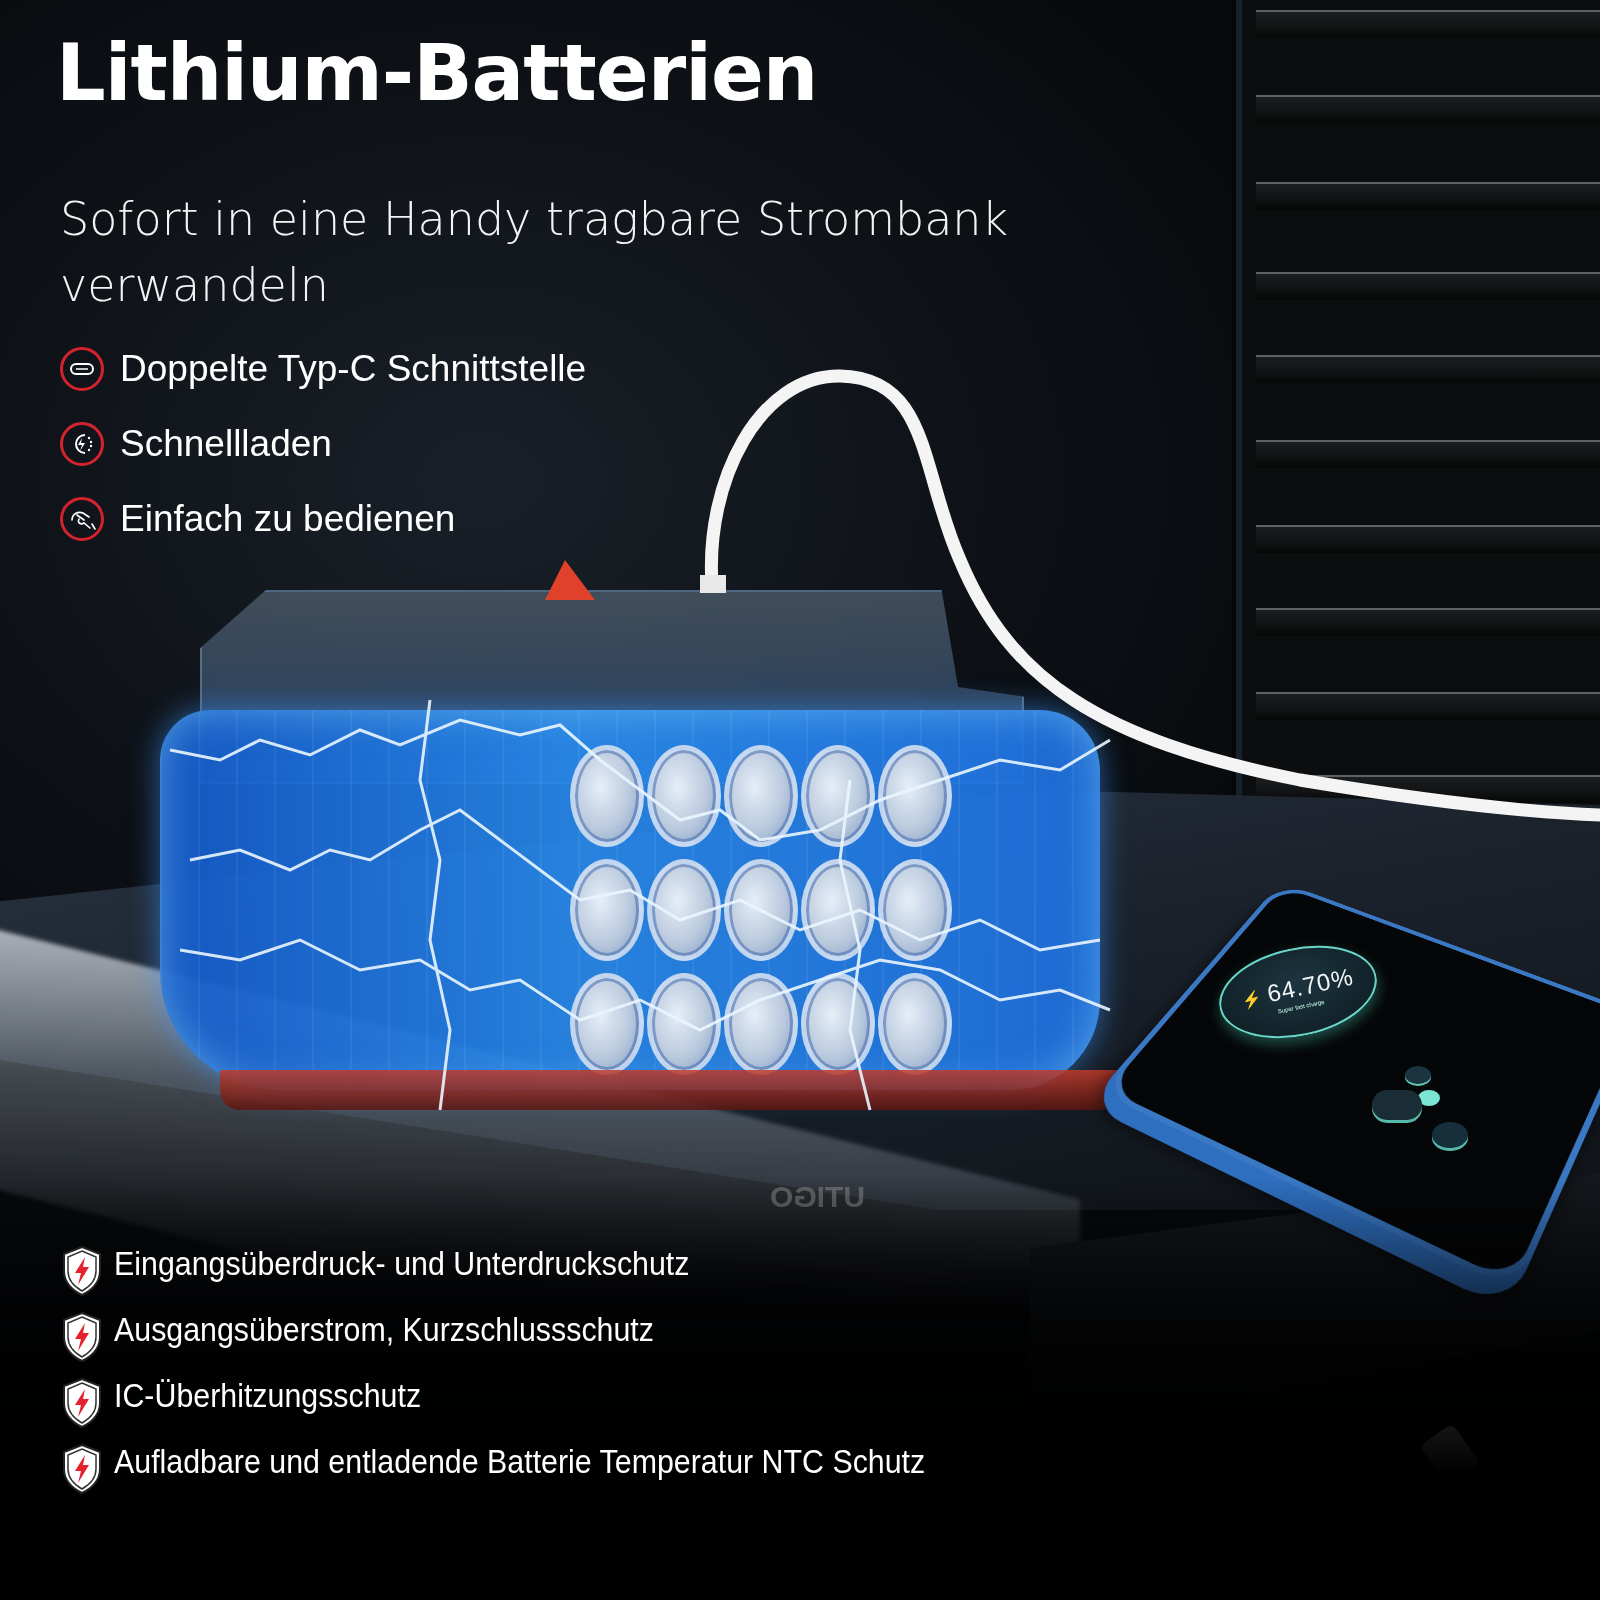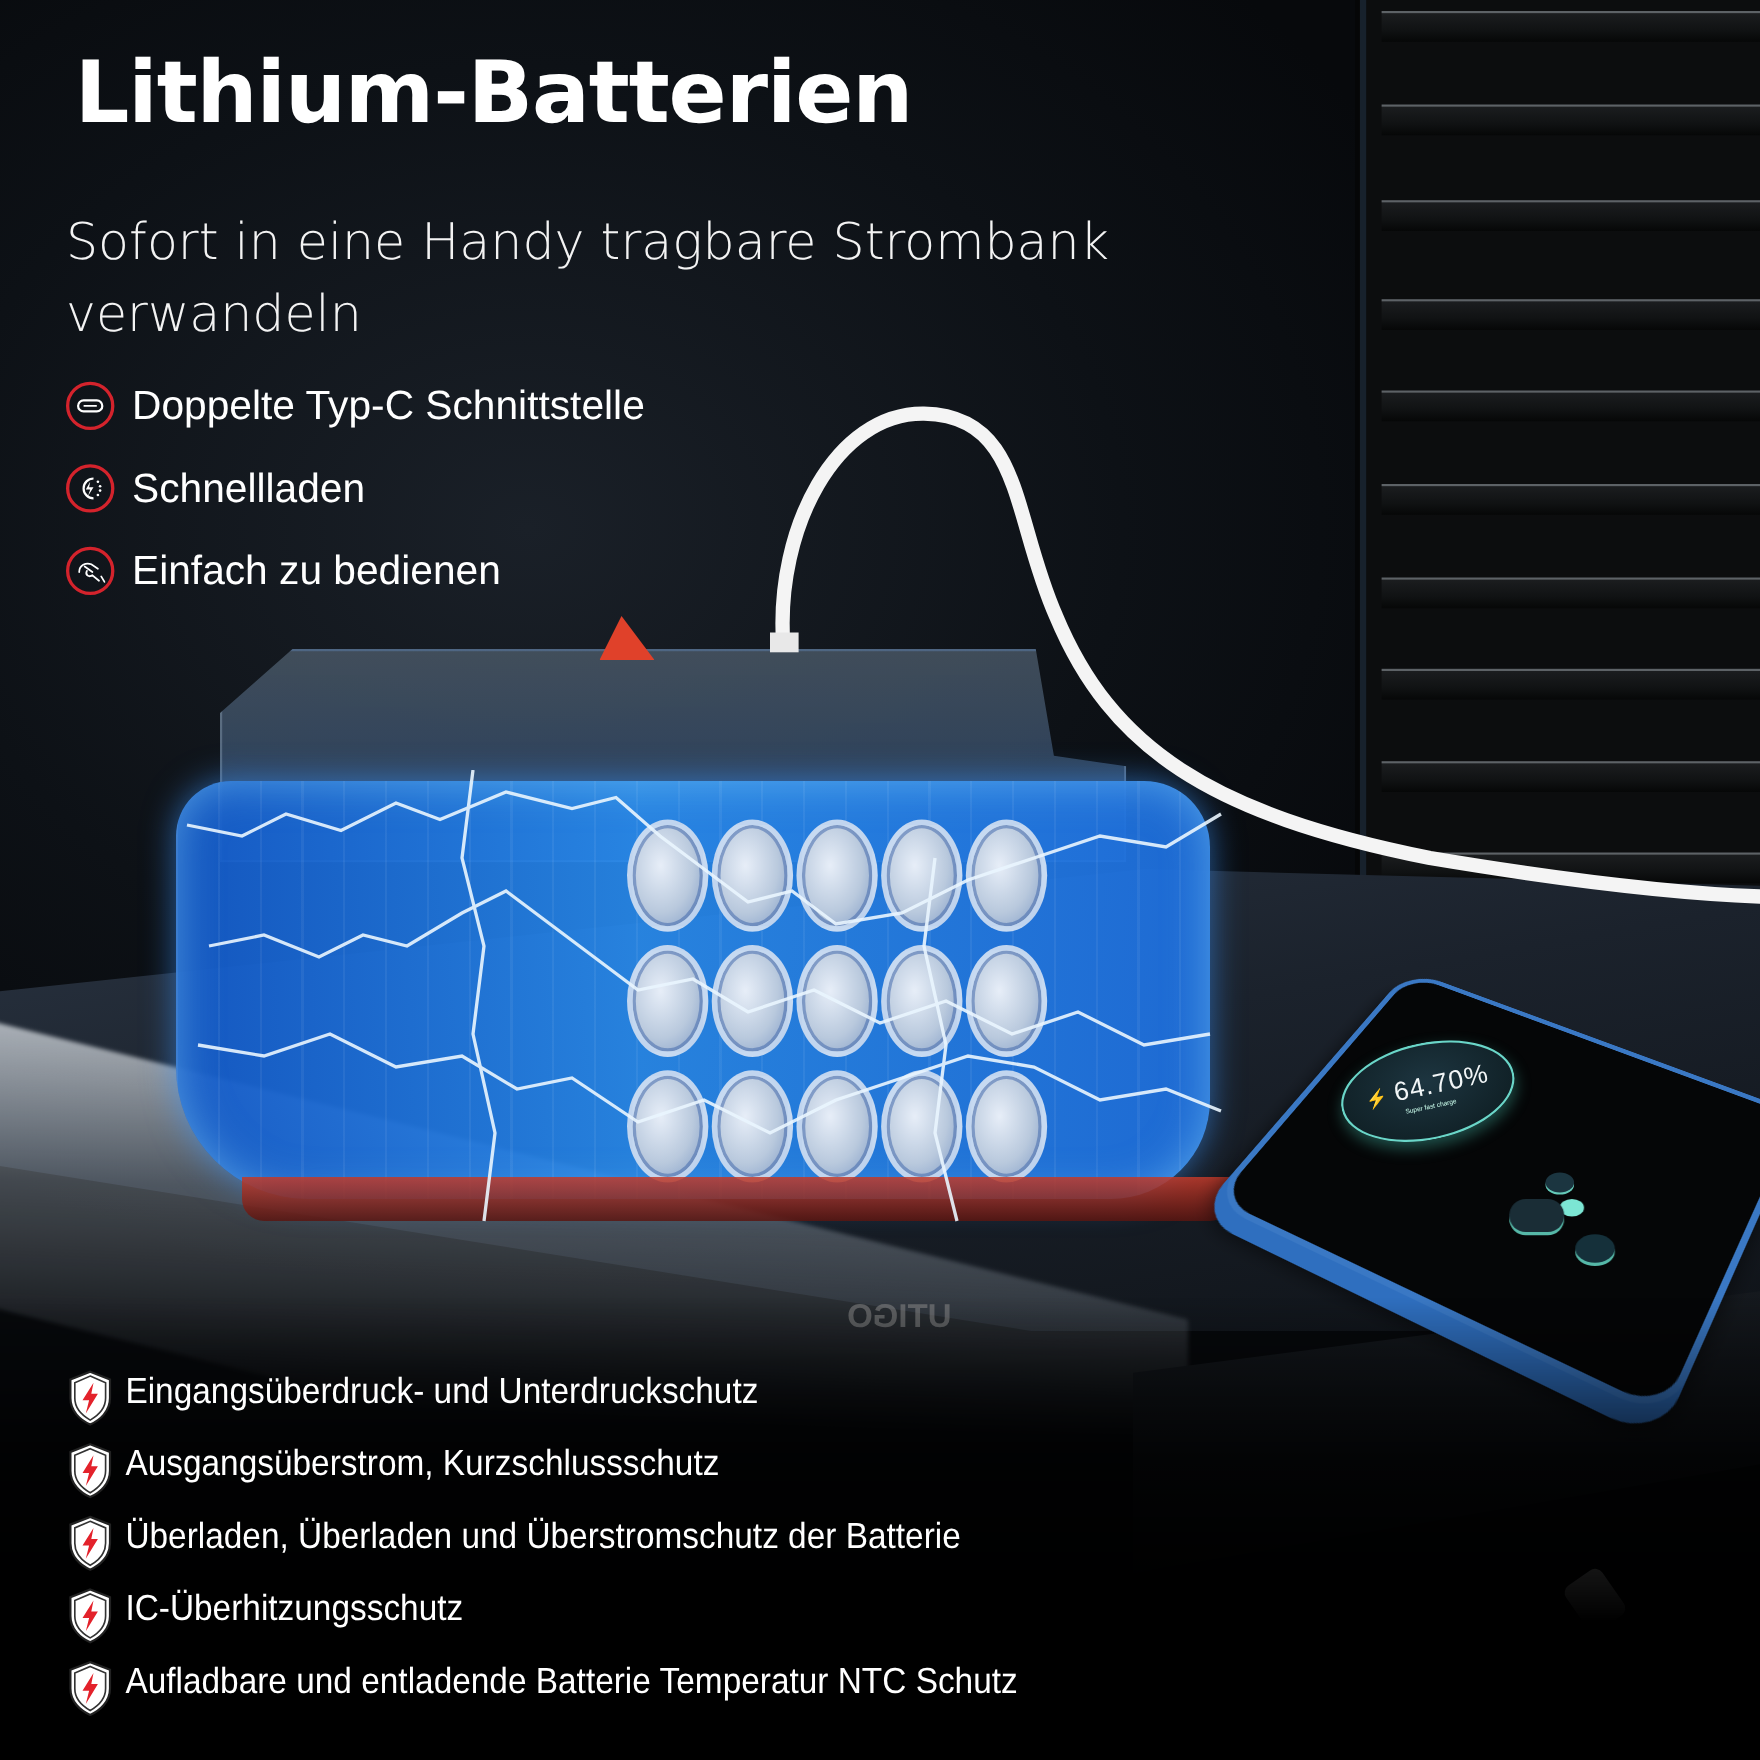--- a/index.html
+++ b/index.html
@@ -213,21 +213,21 @@
   </div>
   <div class="dot" style="left:1405px;top:1066px;width:26px;height:18px;background:#1b3540;box-shadow:0 2px 0 #64c9b8;"></div>
   <div class="dot" style="left:1418px;top:1090px;width:22px;height:16px;background:#7ce6d4;"></div>
   <div class="dot" style="left:1372px;top:1090px;width:50px;height:30px;background:#1a2d36;box-shadow:0 3px 0 #56b8a8;border-radius:20px;"></div>
   <div class="dot" style="left:1432px;top:1122px;width:36px;height:26px;background:#15303a;box-shadow:0 3px 0 #56b8a8;"></div>
 
   <div class="brand-reflection">UTIGO</div>
 
   <div class="bottom-fade"></div>
 
-  <h1 class="title" style="margin:12px">Lithium-Batterien</h1>
+  <h1 class="title" style="margin:0">Lithium-Batterien</h1>
   <div class="subtitle">Sofort in eine Handy tragbare Strombank verwandeln</div>
 
   <div class="features">
     <div class="feature">
       <div class="ring">
         <svg width="26" height="14" viewBox="0 0 26 14">
             <rect x="2" y="2" width="22" height="10" rx="5" fill="none" stroke="#fff" stroke-width="2"></rect>
             <line x1="7" y1="7" x2="19" y2="7" stroke="#fff" stroke-width="1.5"></line>
           </svg>
       </div>
@@ -272,28 +272,20 @@
           <path d="M25 12 L15 28 L21 28 L18 40 L29 22 L23 22 Z" fill="#e3222b"></path>
         </svg>
       <span class="label">Ausgangsüberstrom, Kurzschlussschutz</span>
     </div>
     <div class="protection">
       <svg class="shield" viewBox="0 0 44 52">
           <path d="M22 2 L40 9 L40 26 C40 38, 31 46, 22 50 C13 46, 4 38, 4 26 L4 9 Z" fill="#fff" stroke="#222" stroke-width="2"></path>
           <path d="M22 6 L36 12 L36 26 C36 36, 29 42, 22 46 C15 42, 8 36, 8 26 L8 12 Z" fill="none" stroke="#333" stroke-width="1.5"></path>
           <path d="M25 12 L15 28 L21 28 L18 40 L29 22 L23 22 Z" fill="#e3222b"></path>
         </svg>
-      <span class="label">Überladen, Überladen und Überstromschutz der Batterie</span>
-    </div>
-    <div class="protection">
-      <svg class="shield" viewBox="0 0 44 52">
-          <path d="M22 2 L40 9 L40 26 C40 38, 31 46, 22 50 C13 46, 4 38, 4 26 L4 9 Z" fill="#fff" stroke="#222" stroke-width="2"></path>
-          <path d="M22 6 L36 12 L36 26 C36 36, 29 42, 22 46 C15 42, 8 36, 8 26 L8 12 Z" fill="none" stroke="#333" stroke-width="1.5"></path>
-          <path d="M25 12 L15 28 L21 28 L18 40 L29 22 L23 22 Z" fill="#e3222b"></path>
-        </svg>
       <span class="label">IC-Überhitzungsschutz</span>
     </div>
     <div class="protection">
       <svg class="shield" viewBox="0 0 44 52">
           <path d="M22 2 L40 9 L40 26 C40 38, 31 46, 22 50 C13 46, 4 38, 4 26 L4 9 Z" fill="#fff" stroke="#222" stroke-width="2"></path>
           <path d="M22 6 L36 12 L36 26 C36 36, 29 42, 22 46 C15 42, 8 36, 8 26 L8 12 Z" fill="none" stroke="#333" stroke-width="1.5"></path>
           <path d="M25 12 L15 28 L21 28 L18 40 L29 22 L23 22 Z" fill="#e3222b"></path>
         </svg>
       <span class="label">Aufladbare und entladende Batterie Temperatur NTC Schutz</span>
     </div>

